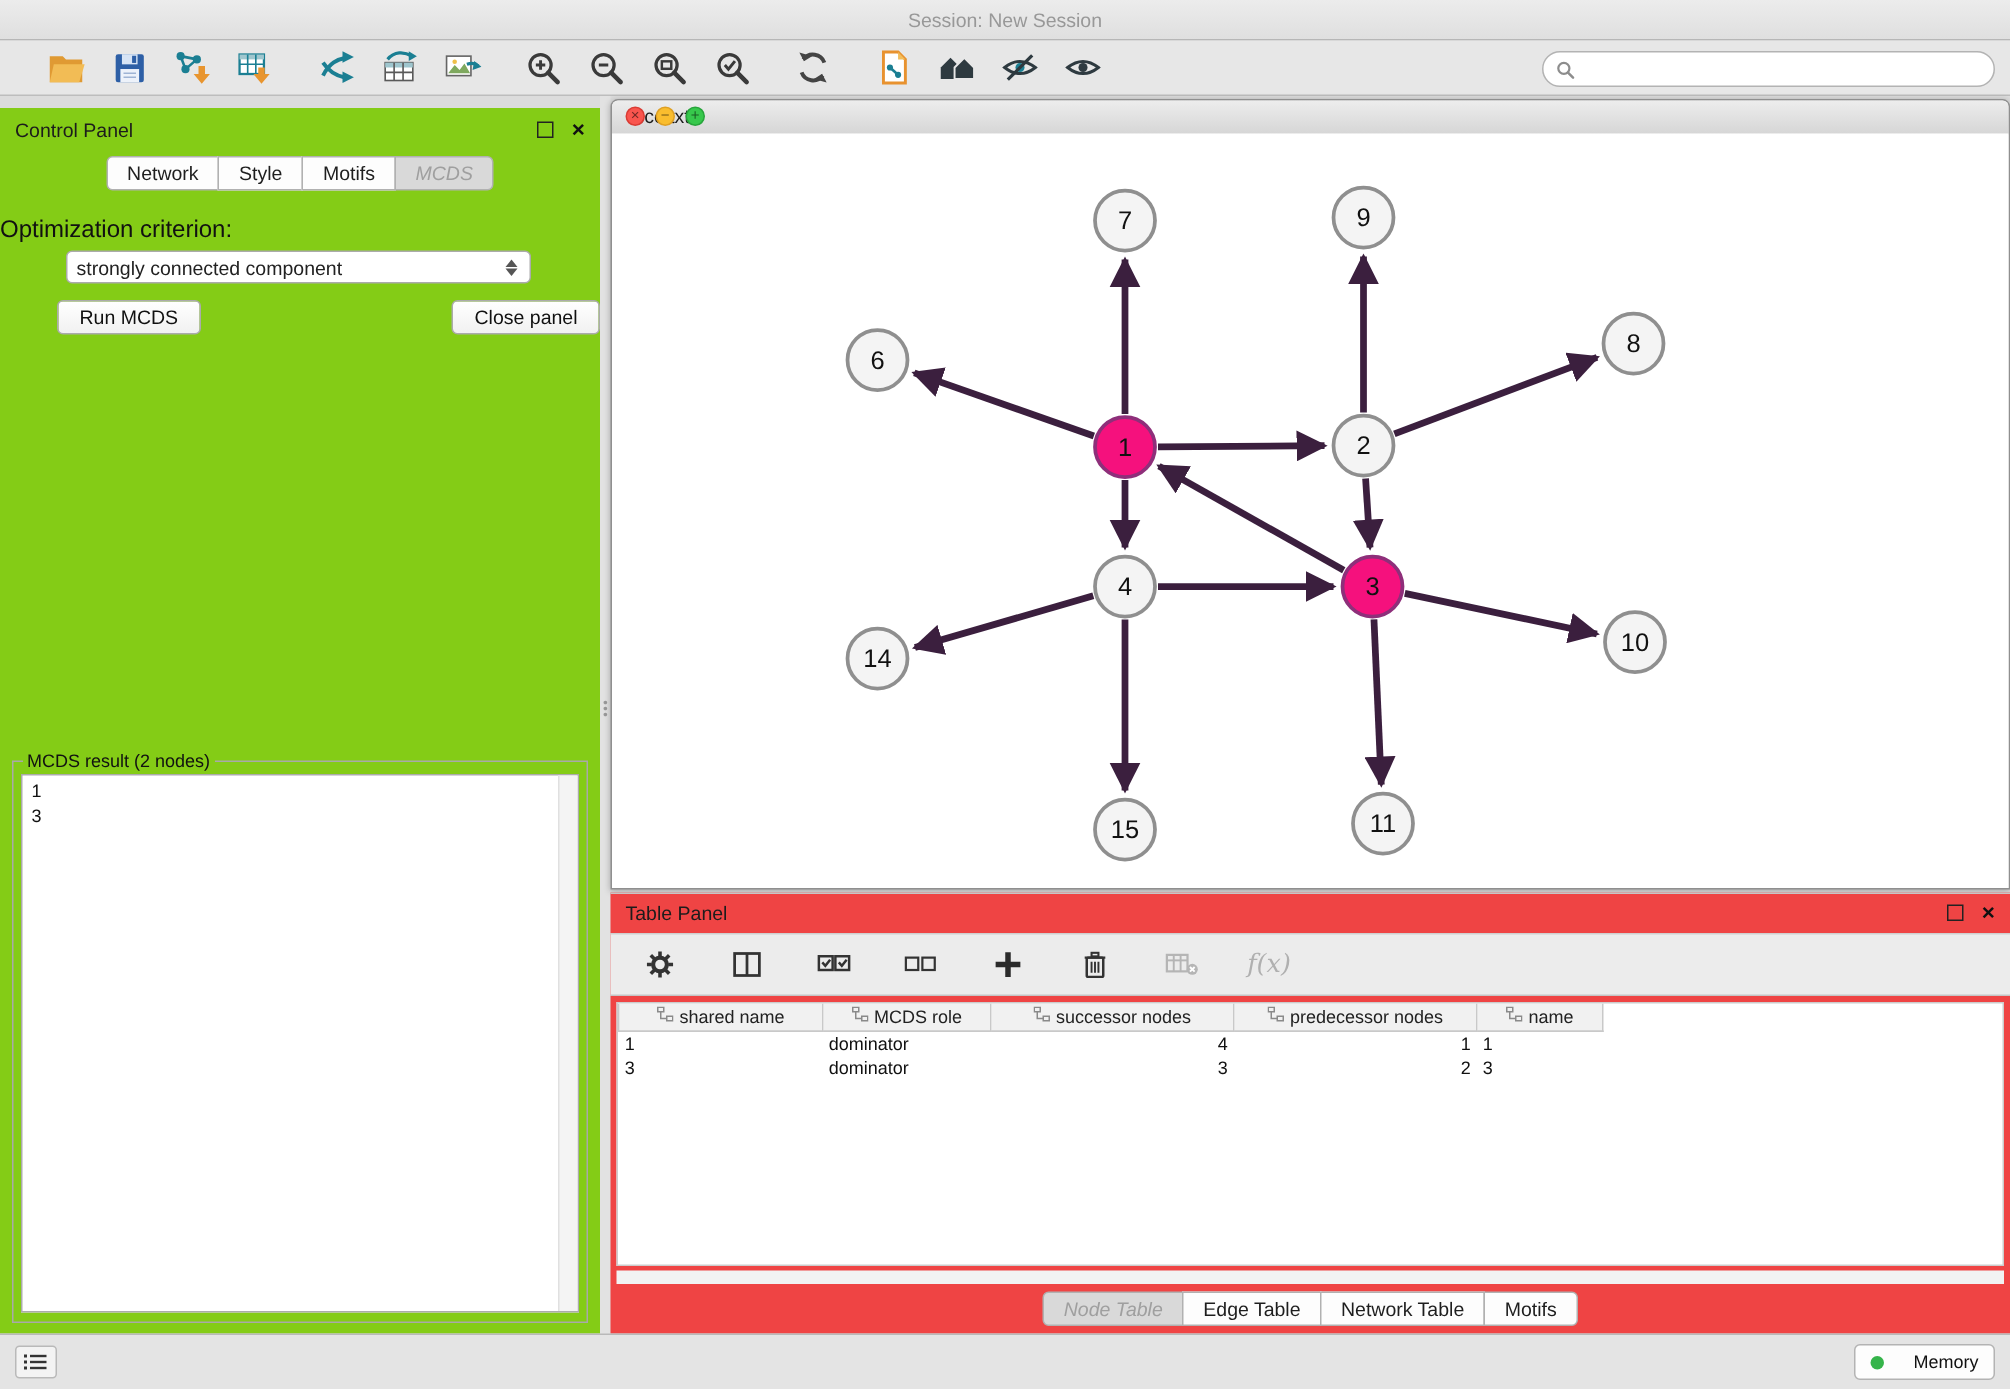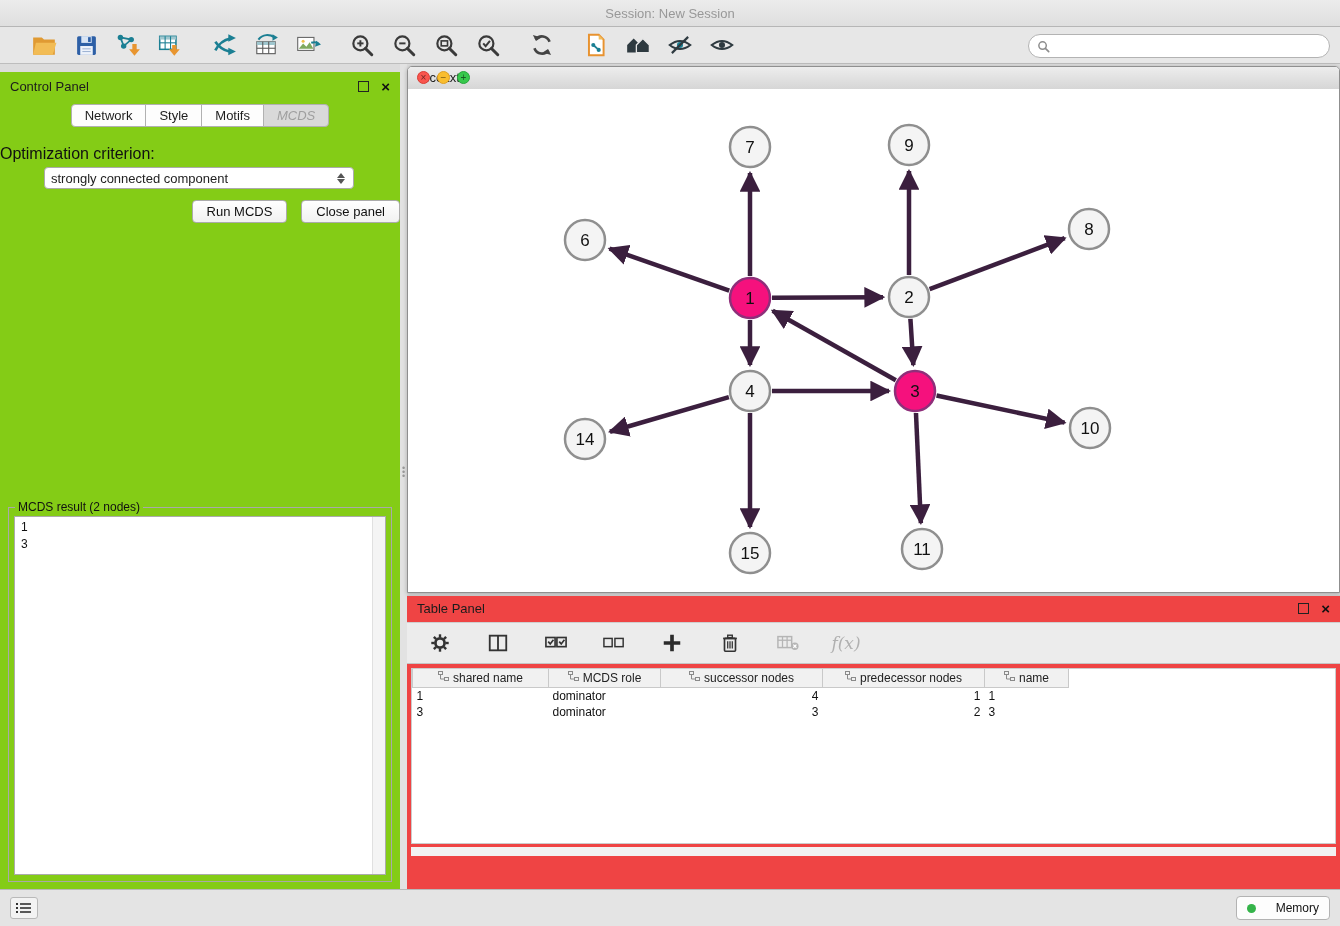--- a/index.html
+++ b/index.html
@@ -59,21 +59,21 @@
   .dropdown{
     position:absolute;top:95px;left:44px;width:310px;height:22px;background:#fff;
     border:1px solid #ababab;border-radius:4px;display:flex;align-items:center;
     padding:0 6px;font-size:13px;box-sizing:border-box;
   }
   .dropdown .dd-label{flex:1;}
   .stepper{display:flex;flex-direction:column;align-items:center;gap:1px;margin-right:2px;}
   .stepper i{display:block;width:0;height:0;border-left:4px solid transparent;border-right:4px solid transparent;}
   .stepper .up{border-bottom:5px solid #555;}
   .stepper .dn{border-top:5px solid #555;}
-  .cp-buttons{position:absolute;top:128px;left:0;right:0;display:flex;justify-content:flex-end;gap:14px;}
+  .cp-buttons{position:absolute;top:128px;left:0;right:0;display:flex;justify-content:space-between;gap:14px;padding-left:38px;}
   .cp-buttons button{
     font-family:"Liberation Sans",sans-serif;font-size:13px;color:#111;
     background:linear-gradient(#ffffff,#f1f1f1);border:1px solid #ababab;border-radius:4px;
     padding:3px 14px;cursor:default;
   }
   .result-box{
     position:absolute;top:428px;left:8px;right:8px;bottom:16px;
     border:1px solid #a9a9a9;margin:0;padding:0;
   }
   .result-box legend{font-size:12px;color:#111;margin-left:6px;padding:0 3px;}
@@ -584,20 +584,26 @@
             <td>dominator</td>
             <td class="num">3</td>
             <td class="num">2</td>
             <td>3</td>
           </tr>
         </tbody>
     </table>
   </div>
   <div class="tp-scroll"></div>
 
+  <div class="tp-tabs" id="table-tabs">
+      <span class="seg active">Node Table</span>
+      <span class="seg">Edge Table</span>
+      <span class="seg">Network Table</span>
+      <span class="seg">Motifs</span>
+    </div>
 </div>
 
 <div class="statusbar">
   <span class="status-left-btn">
     <svg width="16" height="12" viewBox="0 0 16 12">
         <g stroke="#333" stroke-width="1.6">
           <line x1="4" y1="2" x2="15" y2="2"></line>
           <line x1="4" y1="6" x2="15" y2="6"></line>
           <line x1="4" y1="10" x2="15" y2="10"></line>
         </g>

